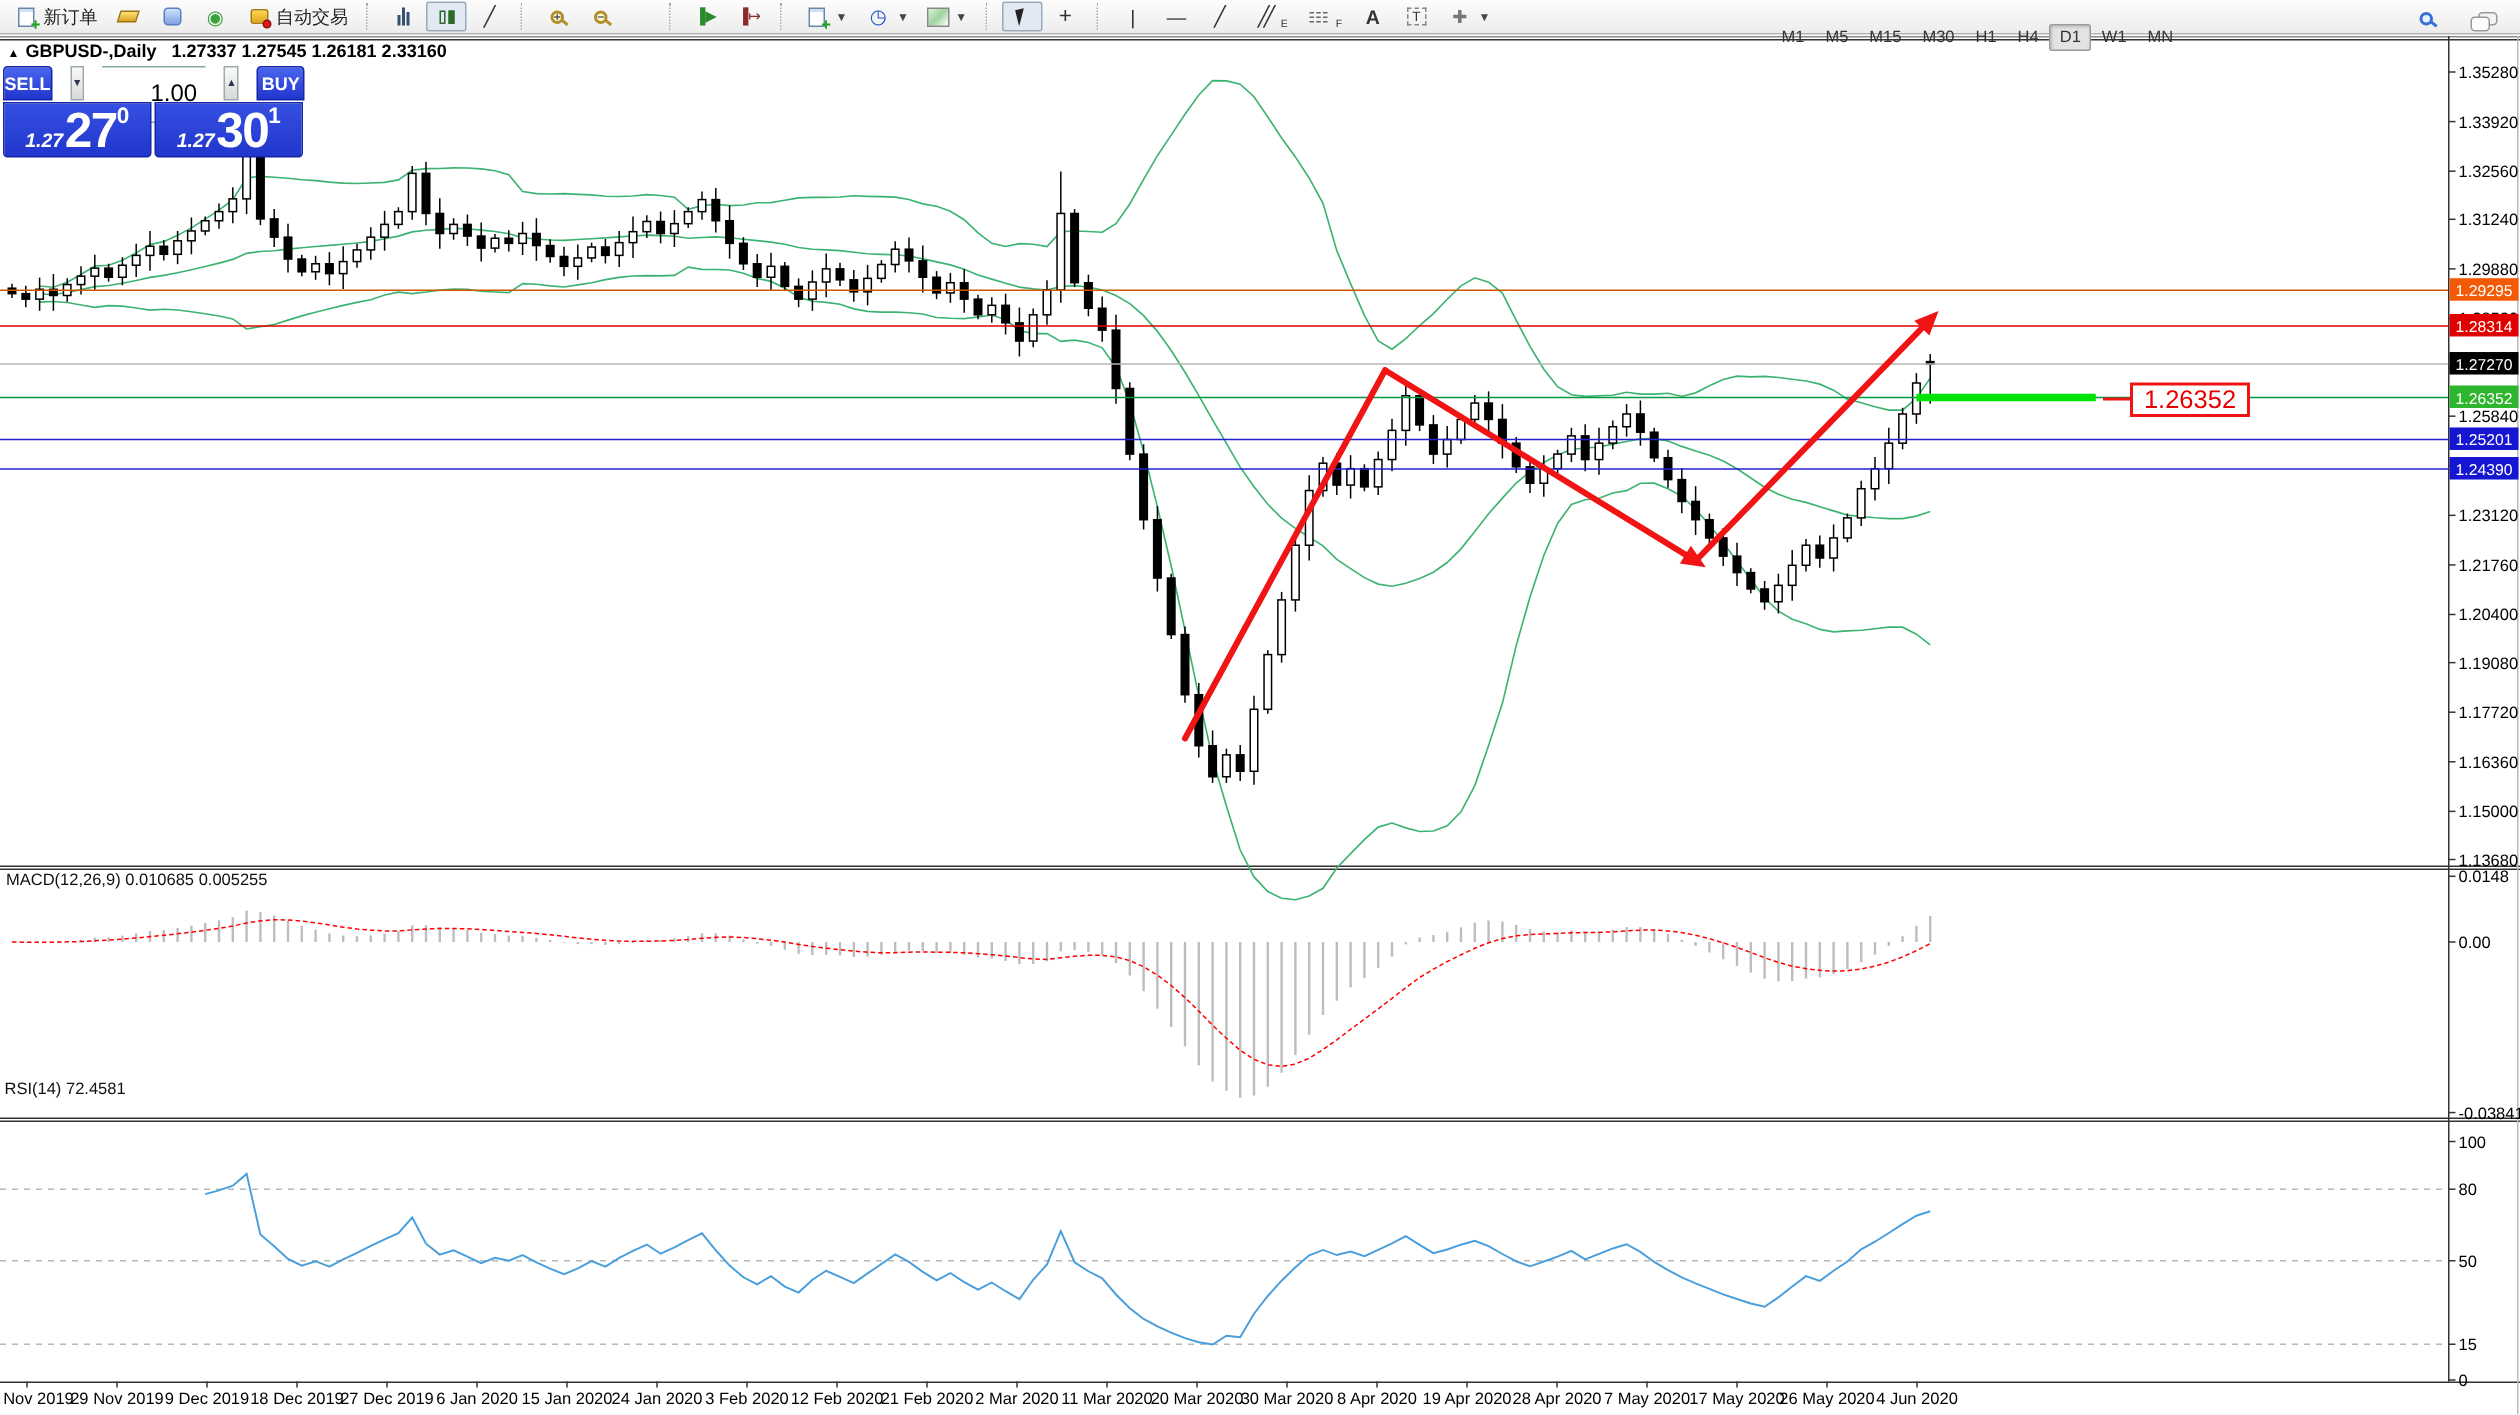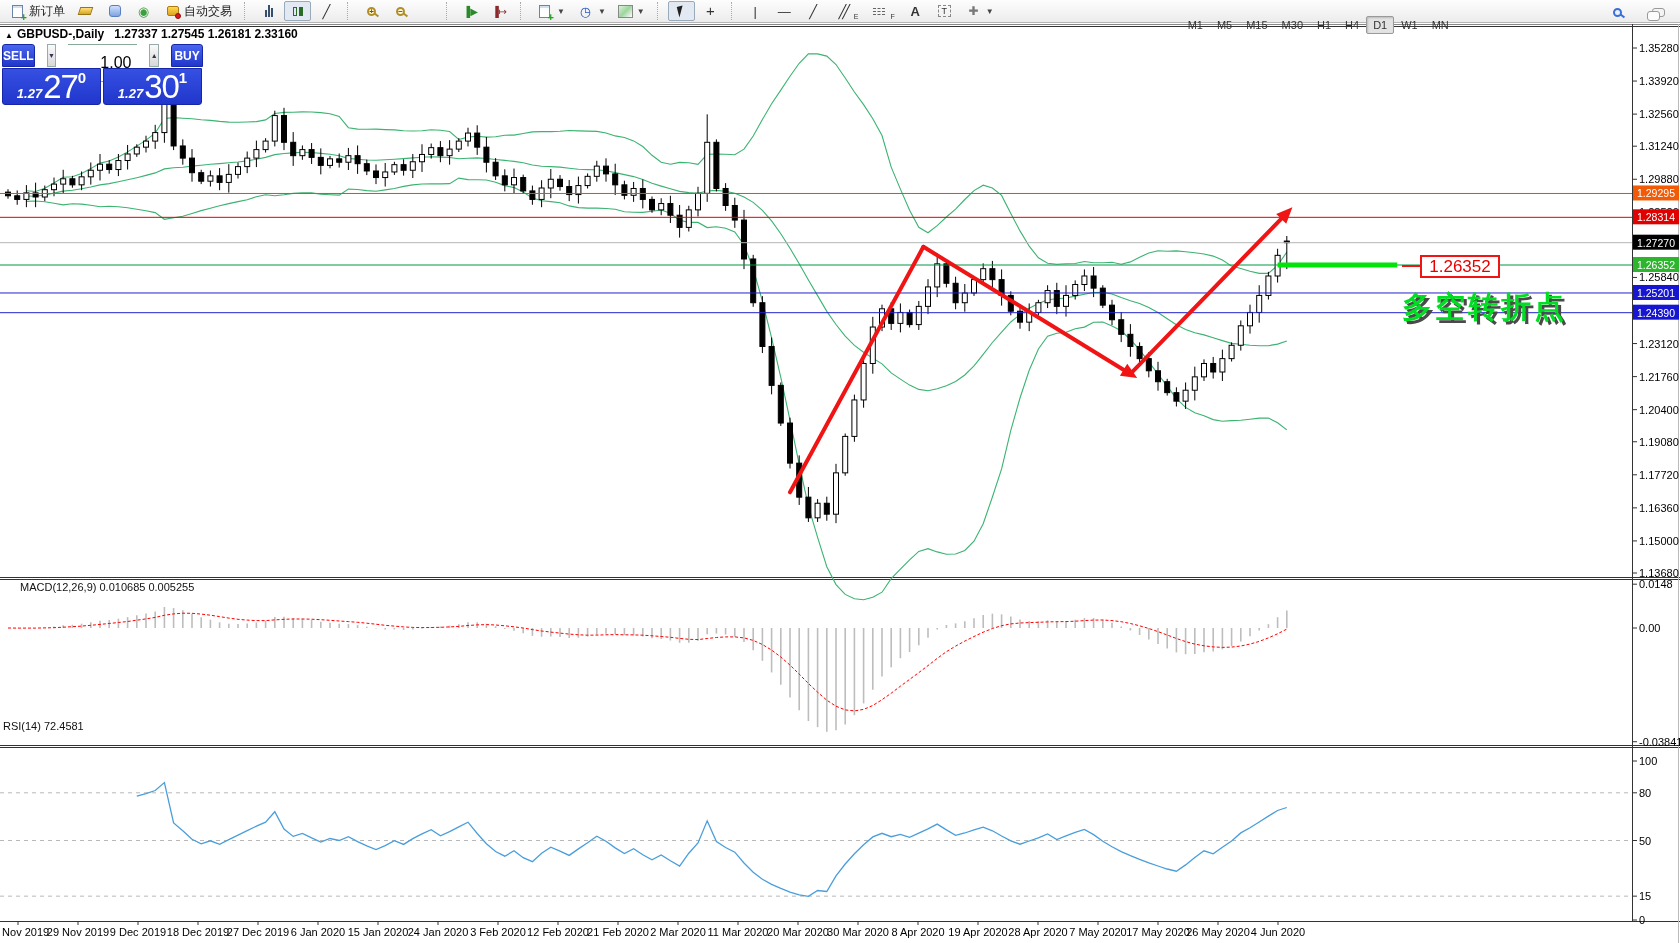--- a/index.html
+++ b/index.html
@@ -65,25 +65,25 @@
     display:flex; align-items:center; justify-content:center; }
   .spin { width:14px; height:23px; background:linear-gradient(#fafafa,#d8d8d8); border:1px solid #9aa;
     font-size:7px; color:#335; display:flex; align-items:center; justify-content:center; }
   #vol-input { width:69px; height:38px; border:1px solid #8a9; border-left:none; border-right:none;
     font-size:16px; text-align:right; padding-right:6px; font-family:inherit; }
   #tp-row2 { display:flex; gap:2px; margin-top:1px; }
   .px-panel { width:99px; height:37px; background:linear-gradient(#3550e2,#2136cc); color:#fff;
     border:1px solid #1626a8; border-radius:0 0 3px 3px; display:flex; align-items:flex-end;
     justify-content:center; padding-bottom:3px; }
   .basepx { font-size:13px; font-weight:bold; margin-right:1px; line-height:15px;font-style:italic; }
-  .bigpx { font-size:33px; font-weight:normal; line-height:28px; letter-spacing:-1px; }
+  .bigpx { font-size:33px; font-weight:bold; line-height:28px; letter-spacing:-1px; }
   .suppx { font-size:15px; font-weight:bold; line-height:14px; align-self:flex-start; margin-top:2px; }
 
   .pane-label { position:absolute; font-size:11px; color:#111; z-index:10; }
-  #macd-label { left:20px; top:581px;text-align:right; }
+  #macd-label { left:4px; top:581px;text-align:right; }
   #rsi-label { left:3px; top:720px; }
 
   #level-connector { position:absolute; left:1402px; top:265px; width:18px; height:2px; background:#f01414; z-index:12; }
   #level-box { position:absolute; left:1420px; top:255px; width:80px; height:23px; background:#fff;
     border:2px solid #f01414; color:#e80000; font-size:17px; display:flex; align-items:center;
     justify-content:center; z-index:12; }
   #cn-note { position:absolute; left:1402px; top:287px; font-size:30px; font-weight:bold;
     color:#00dd22; letter-spacing:3px; text-shadow:3px 3px 0 #4a4a4a; z-index:12; white-space:nowrap; }
 
   #chart-svg { position:absolute; left:0; top:0; z-index:1; }
@@ -863,15 +863,14 @@
     <span>MACD(12,26,9)</span> <span>0.010685 0.005255</span>
   </div>
   <div id="rsi-label" class="pane-label">
     <span>RSI(14)</span> <span>72.4581</span>
   </div>
 
   <div id="level-connector"></div>
   <div id="level-box">
       <span>1.26352</span>
     </div>
-  <div id="cn-note"><span>多空转折点</span></div>
 
 </div>
 
 </body></html>

